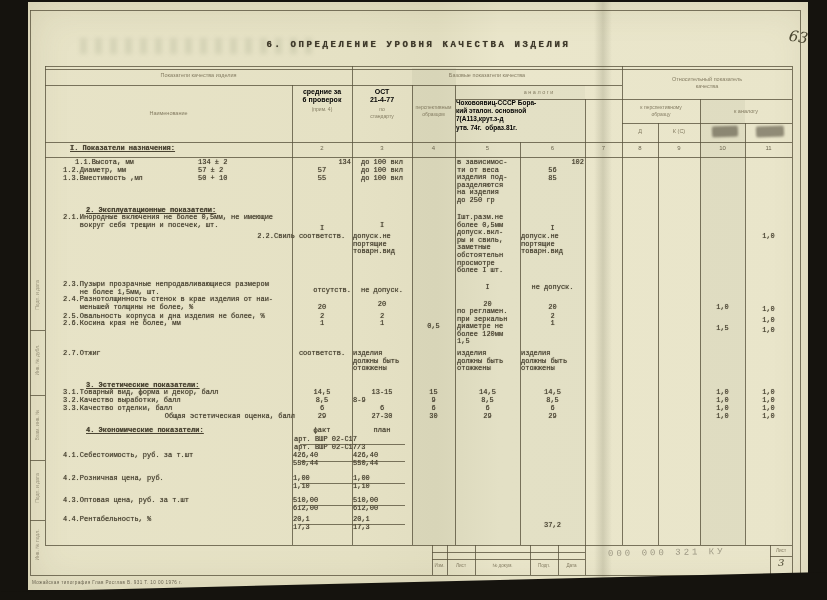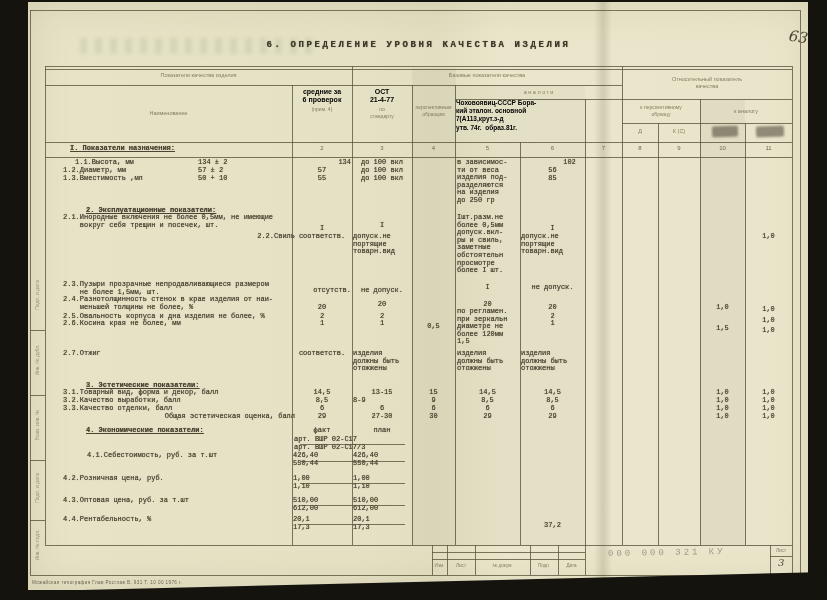--- a/index.html
+++ b/index.html
@@ -80,21 +80,21 @@
   <div class="sec" style="left:70px;top:144px;">I. Показатели назначения:</div>
   <div class="sec" style="left:86px;top:206px;">2. Эксплуатационные показатели:</div>
   <div class="sec" style="left:86px;top:381px;">3. Эстетические показатели:</div>
   <div class="sec" style="left:86px;top:426px;">4. Экономические показатели:</div>
 
   <div id="gen">
       <div class="cell" style="left: 63px; top: 159px; width: 232px; text-align: left; margin-left: 12px;">1.1.Высота, мм</div>
       <div class="cell" style="left: 198px; top: 159px; width: 60px; text-align: left;">134 ± 2</div>
       <div class="cell" style="left: 293px; top: 159px; width: 58px; text-align: right;">134</div>
       <div class="cell" style="left: 353px; top: 159px; width: 58px; text-align: center;">до 100 вкл</div>
-      <div class="cell" style="left: 538px; top: 159px; width: 63px; text-align: center;">102</div>
+      <div class="cell" style="left: 521px; top: 159px; width: 63px; text-align: right;">102</div>
       <div class="cell" style="left: 63px; top: 167px; width: 232px; text-align: left;">1.2.Диаметр, мм</div>
       <div class="cell" style="left: 198px; top: 167px; width: 60px; text-align: left;">57 ± 2</div>
       <div class="cell" style="left: 293px; top: 167px; width: 58px; text-align: center;">57</div>
       <div class="cell" style="left: 353px; top: 167px; width: 58px; text-align: center;">до 100 вкл</div>
       <div class="cell" style="left: 521px; top: 167px; width: 63px; text-align: center;">56</div>
       <div class="cell" style="left: 63px; top: 175px; width: 232px; text-align: left;">1.3.Вместимость ,мл</div>
       <div class="cell" style="left: 198px; top: 175px; width: 60px; text-align: left;">50 + 10</div>
       <div class="cell" style="left: 293px; top: 175px; width: 58px; text-align: center;">55</div>
       <div class="cell" style="left: 353px; top: 175px; width: 58px; text-align: center;">до 100 вкл</div>
       <div class="cell" style="left: 521px; top: 175px; width: 63px; text-align: center;">85</div>
@@ -197,21 +197,21 @@
       <div class="cell" style="left: 353px; top: 413px; width: 58px; text-align: center;">27-30</div>
       <div class="cell" style="left: 413px; top: 413px; width: 41px; text-align: center;">30</div>
       <div class="cell" style="left: 457px; top: 413px; width: 61px; text-align: center;">29</div>
       <div class="cell" style="left: 521px; top: 413px; width: 63px; text-align: center;">29</div>
       <div class="cell" style="left: 701px; top: 413px; width: 43px; text-align: center;">1,0</div>
       <div class="cell" style="left: 746px; top: 413px; width: 45px; text-align: center;">1,0</div>
       <div class="cell" style="left: 293px; top: 427px; width: 58px; text-align: center;">факт</div>
       <div class="cell" style="left: 353px; top: 427px; width: 58px; text-align: center;">план</div>
       <div class="cell" style="left: 294px; top: 436px; width: 116px; text-align: left;">арт. ВШР 02-С17
 арт. ВШР 02-С17/3</div>
-      <div class="cell" style="left: 63px; top: 452px; width: 232px; text-align: left; margin-left: 24px;">4.1.Себестоимость, руб. за т.шт</div>
+      <div class="cell" style="left: 63px; top: 452px; width: 232px; text-align: left;">4.1.Себестоимость, руб. за т.шт</div>
       <div class="cell" style="left: 293px; top: 452px; width: 58px; text-align: left;">426,40
 550,44</div>
       <div class="cell" style="left: 353px; top: 452px; width: 58px; text-align: left;">426,40
 550,44</div>
       <div class="cell" style="left: 63px; top: 475px; width: 232px; text-align: left;">4.2.Розничная цена, руб.</div>
       <div class="cell" style="left: 293px; top: 475px; width: 58px; text-align: left;">1,00
 1,10</div>
       <div class="cell" style="left: 353px; top: 475px; width: 58px; text-align: left;">1,00
 1,10</div>
       <div class="cell" style="left: 63px; top: 497px; width: 232px; text-align: left;">4.3.Оптовая цена, руб. за т.шт</div>

